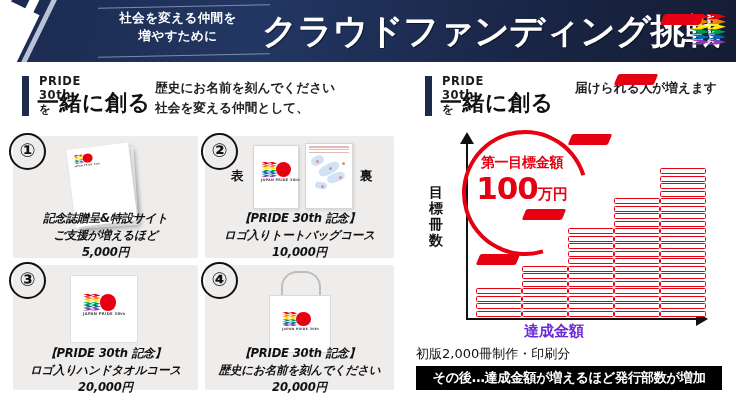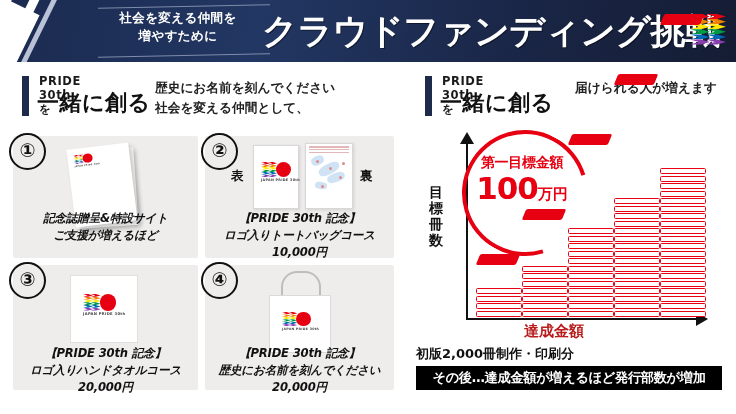--- a/index.html
+++ b/index.html
@@ -111,41 +111,41 @@
   .axis-y{position:absolute;left:52px;top:8px;width:2.4px;height:180px;background:#111;}
   .axis-y-arrow{position:absolute;left:46px;top:0px;width:0;height:0;
     border-left:7px solid transparent;border-right:7px solid transparent;
     border-bottom:12px solid #111;}
   .axis-x{position:absolute;left:52px;top:186px;width:232px;height:2.4px;background:#111;}
   .axis-x-arrow{position:absolute;left:282px;top:180px;width:0;height:0;
     border-top:7px solid transparent;border-bottom:7px solid transparent;
     border-left:12px solid #111;}
   .ylab{position:absolute;left:12px;top:52px;width:20px;text-align:center;
     font-size:14px;font-weight:800;line-height:1.15;color:#111;}
-  .xlab{position:absolute;left:110px;top:190px;font-size:15px;font-weight:800;color:#b91c1c;font-family:Liberation Mono, monospace;}
+  .xlab{position:absolute;left:110px;top:190px;font-size:15px;font-weight:800;color:#6d28d9;font-family:Liberation Mono, monospace;}
 
   .stack{position:absolute;bottom:19px;width:46px;}
   .stack .top{position:absolute;top:-7px;left:2px;width:40px;height:11px;
     background:#e60012;border-radius:2px;
     transform:skewX(-22deg);}
   .stack .layers{position:absolute;left:0;bottom:0;width:46px;}
   .stack .layers i{display:block;height:6px;margin-bottom:1.5px;
     border:1.6px solid #e60012;border-radius:1.5px;background:#fff;box-sizing:border-box;}
 
   
   .ring{position:absolute;left:48px;top:-2px;width:118px;height:118px;border-radius:50%;
     border:4px solid #e60012;border-right-color:transparent;transform:rotate(28deg);}
   .ann{position:absolute;left:56px;top:22px;width:104px;text-align:center;color:#e60012;}
   .ann .t1{font-size:14px;font-weight:900;letter-spacing:-.3px;}
   .ann .t2{margin-top:1px;font-weight:900;line-height:1;}
   .ann .t2 b{font-size:31px;letter-spacing:-1px;}
   .ann .t2 em{font-size:15px;font-style:normal;font-weight:900;}
 
   
-  .note1{position:absolute;left:416px;top:345px;font-size:13px;font-weight:700;color:#111;}
+  .note1{position:absolute;left:416px;top:345px;font-size:13px;font-weight:400;color:#111;}
   .note2{position:absolute;left:416px;top:366px;width:306px;height:24px;background:#000;
     color:#fff;font-size:13.2px;font-weight:700;line-height:24px;text-align:center;
     letter-spacing:-.3px;}
 </style>
 </head>
 <body>
 
 <div class="page">
 
   <div class="banner">
@@ -220,20 +220,21 @@
               <span style="background: rgb(138, 63, 175); height: 1.55px;"></span>
             </div>
             <div class="dot" style="left: 9.3px; top: 0px; width: 9.3px; height: 9.3px; background: rgb(230, 0, 18);"></div>
             <div class="ltext" style="left: 0px; top: 9.92px; font-size: 2.108px;">JAPAN PRIDE 30th</div>
           </div>
       </div>
     </div>
     <div class="card-cap" style="top:74px">
       <div>記念誌贈呈&amp;特設サイト</div>
       <div>ご支援が増えるほど</div>
+      <div>5,000円</div>
     </div>
   </div>
 
   <div class="card" id="card-2">
     <div class="numcircle">②</div>
     <div class="fb-label fb-front">表</div>
     <div class="fb-label fb-back">裏</div>
     <div class="cf cf-front">
       <div class="logo logo-cf" style="position: absolute; left: 7px; top: 16px; width: 34px; height: 18px;">
           <div class="lchev" style="left: 0px; top: 0px; width: 9px; height: 15px;">

